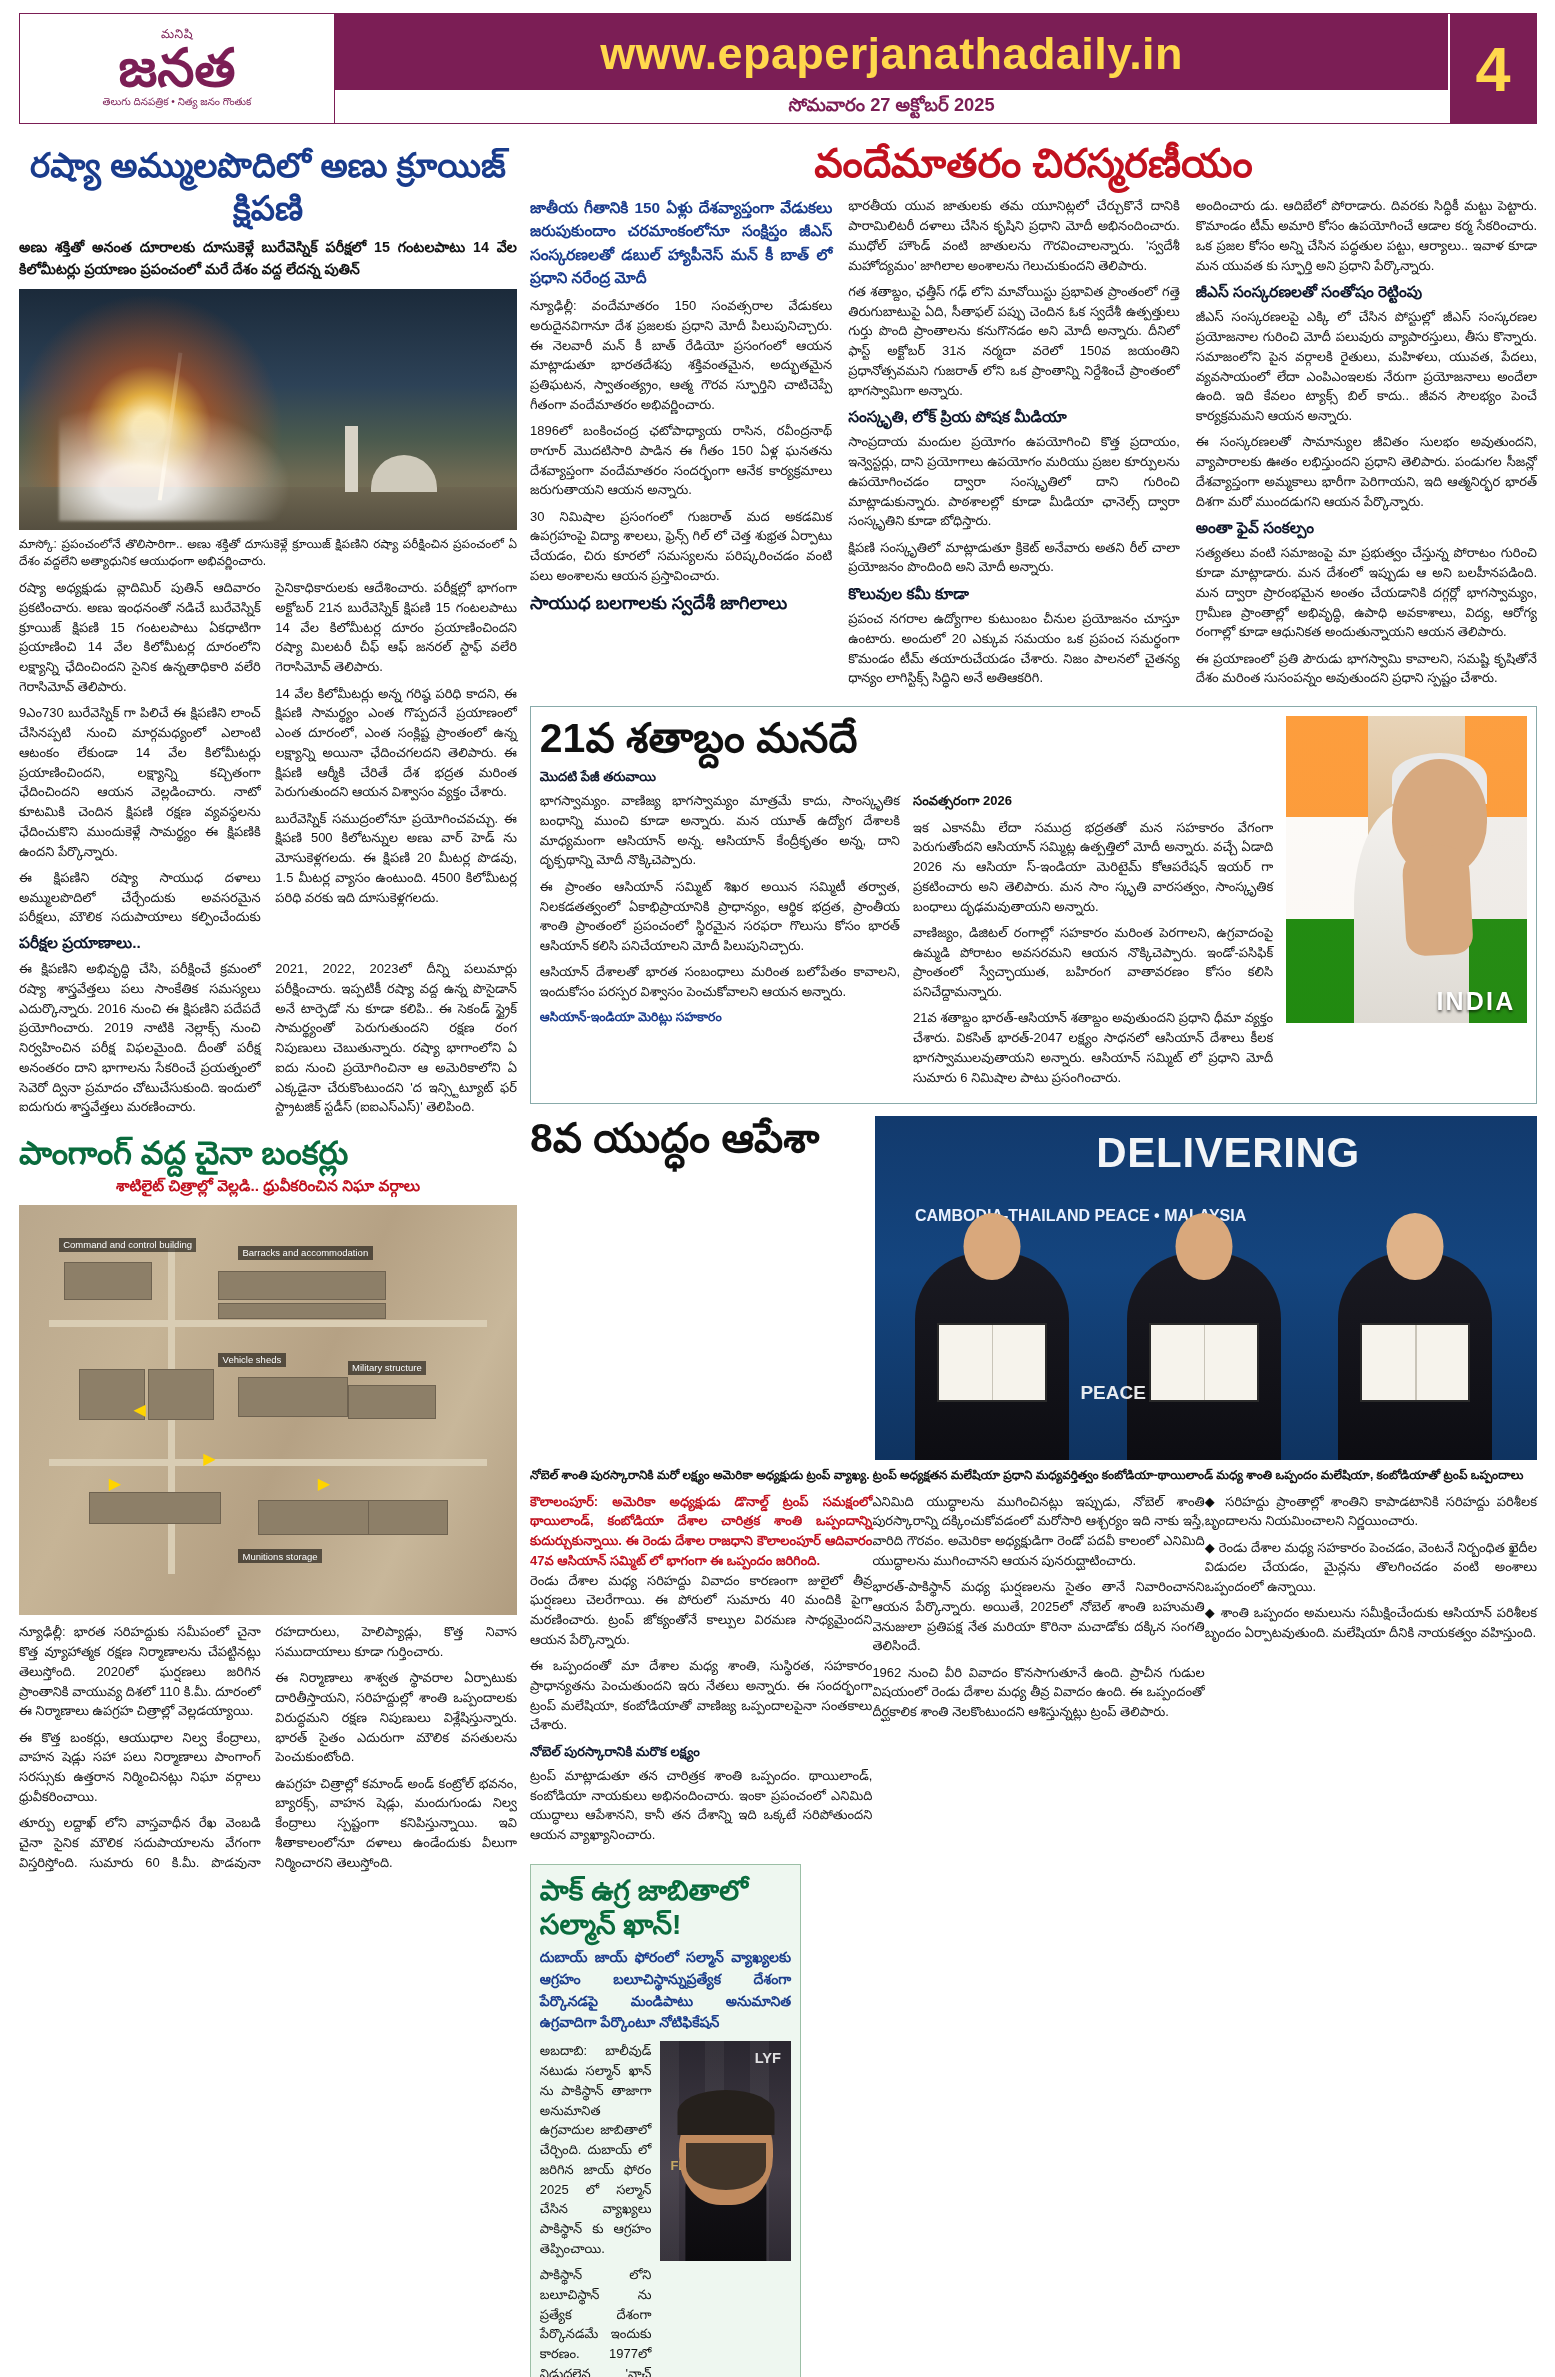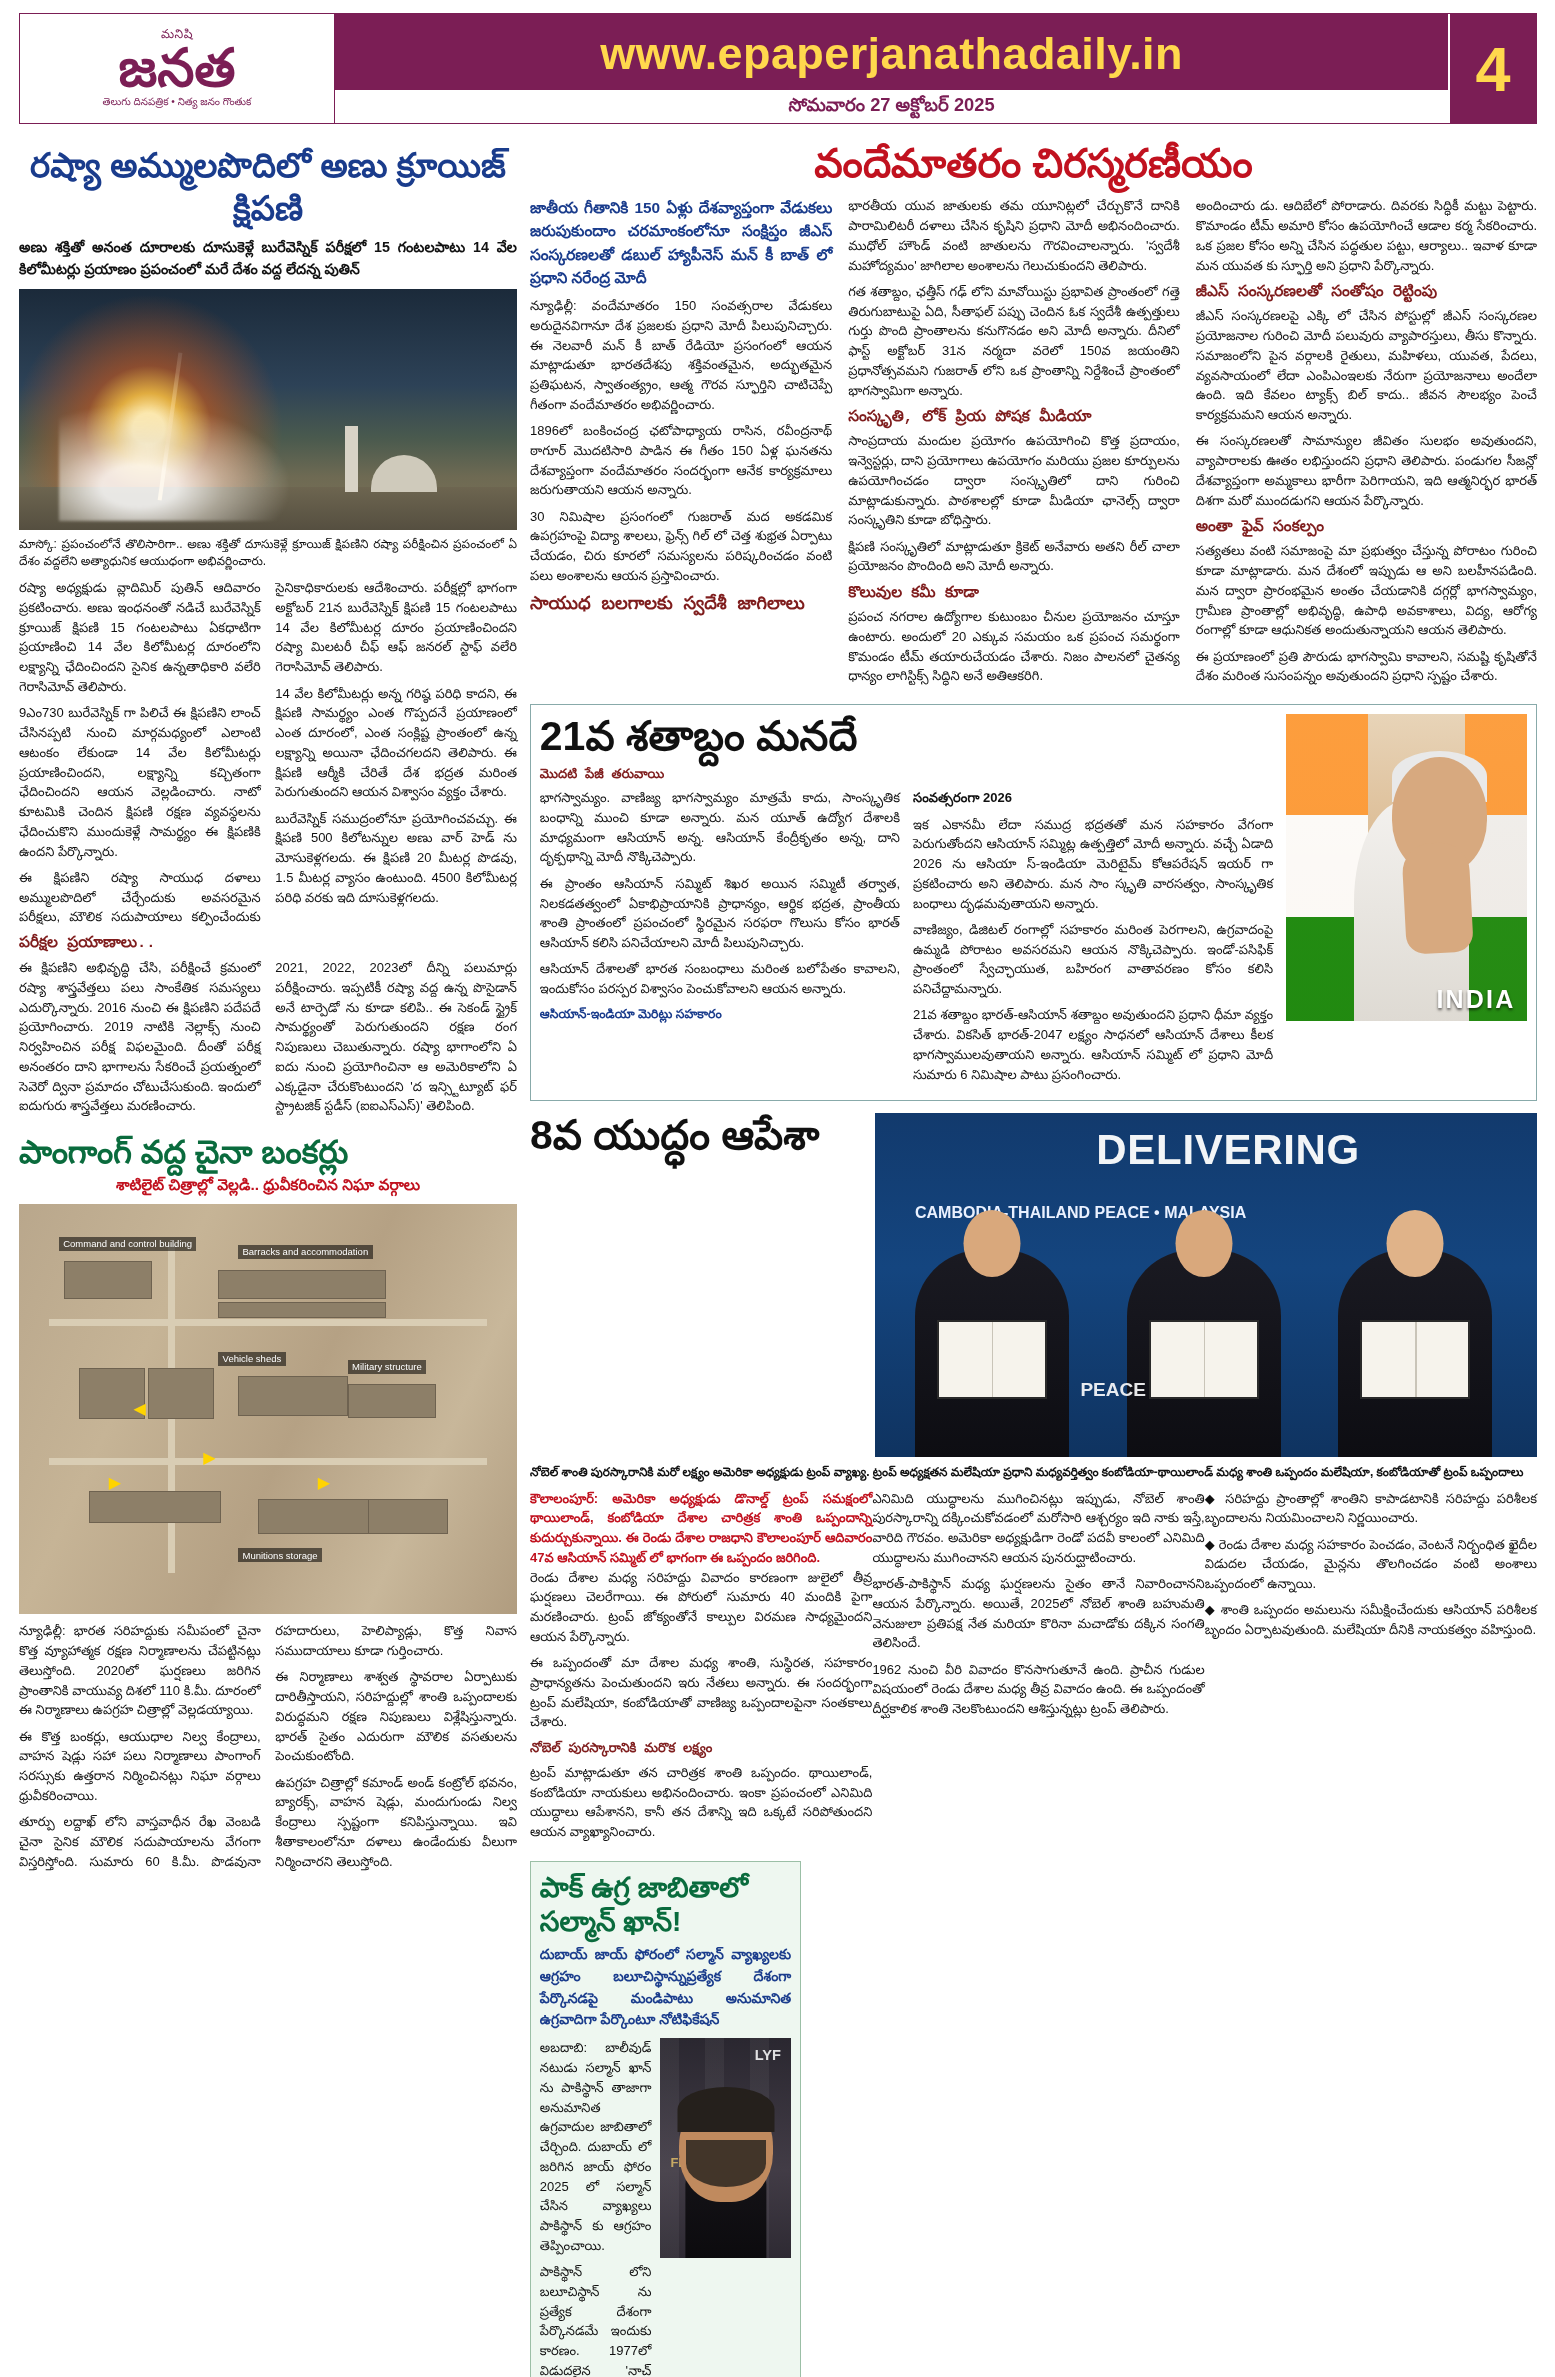--- a/index.html
+++ b/index.html
@@ -131,25 +131,24 @@
     color: #111;
   }
   .body-text p { margin: 0 0 6.6px 0; }
   .caption {
     font-size: 12px;
     line-height: 1.45;
     text-align: justify;
     color: #111;
   }
   .subhead-red {
-    color: #7f1d1d;
+    color: #0f172a;
     font-size: 15.4px;
     font-weight: bold;
     margin: 7.3px 0 3.7px 0;
-    font-family: Liberation Mono, monospace;
   }
 
   
   .photo {
     position: relative;
     overflow: hidden;
     background: #222;
   }
   .photo-missile {
     height: 241px;

